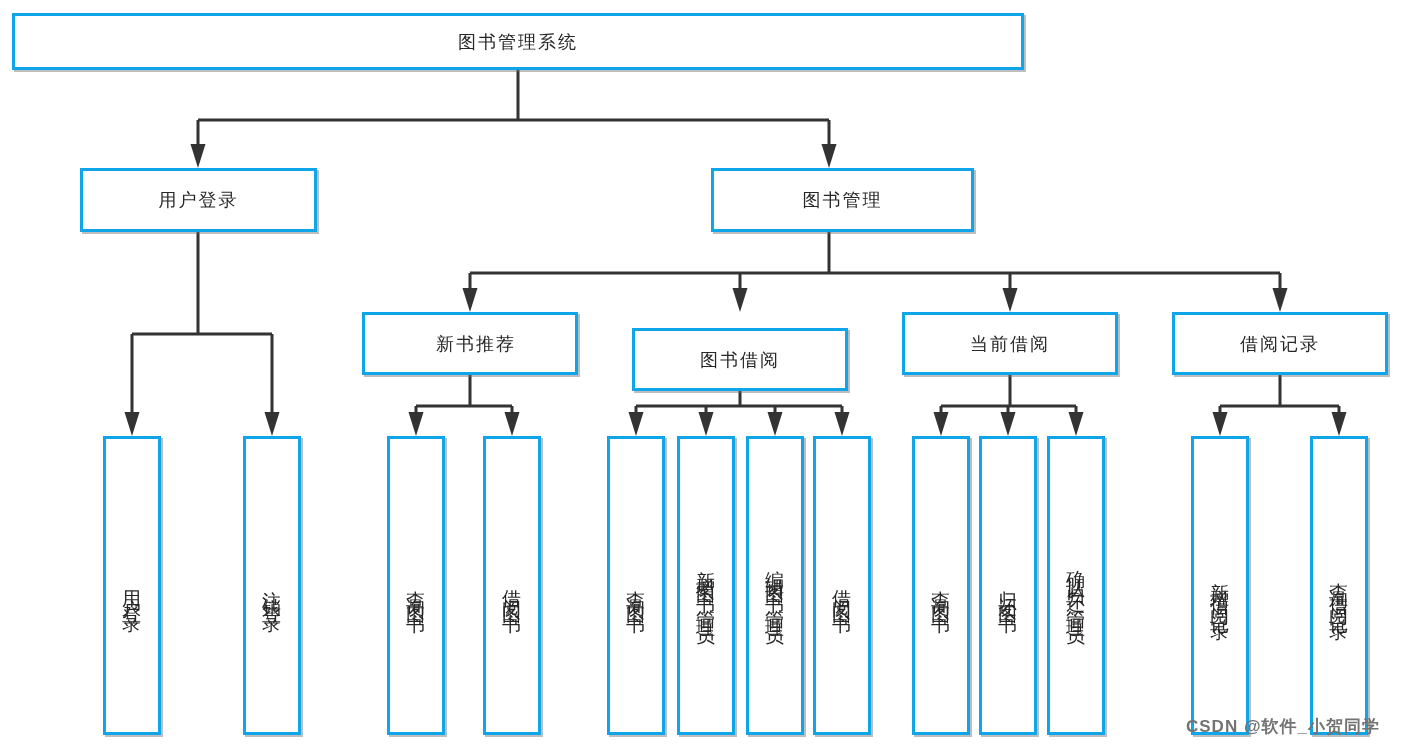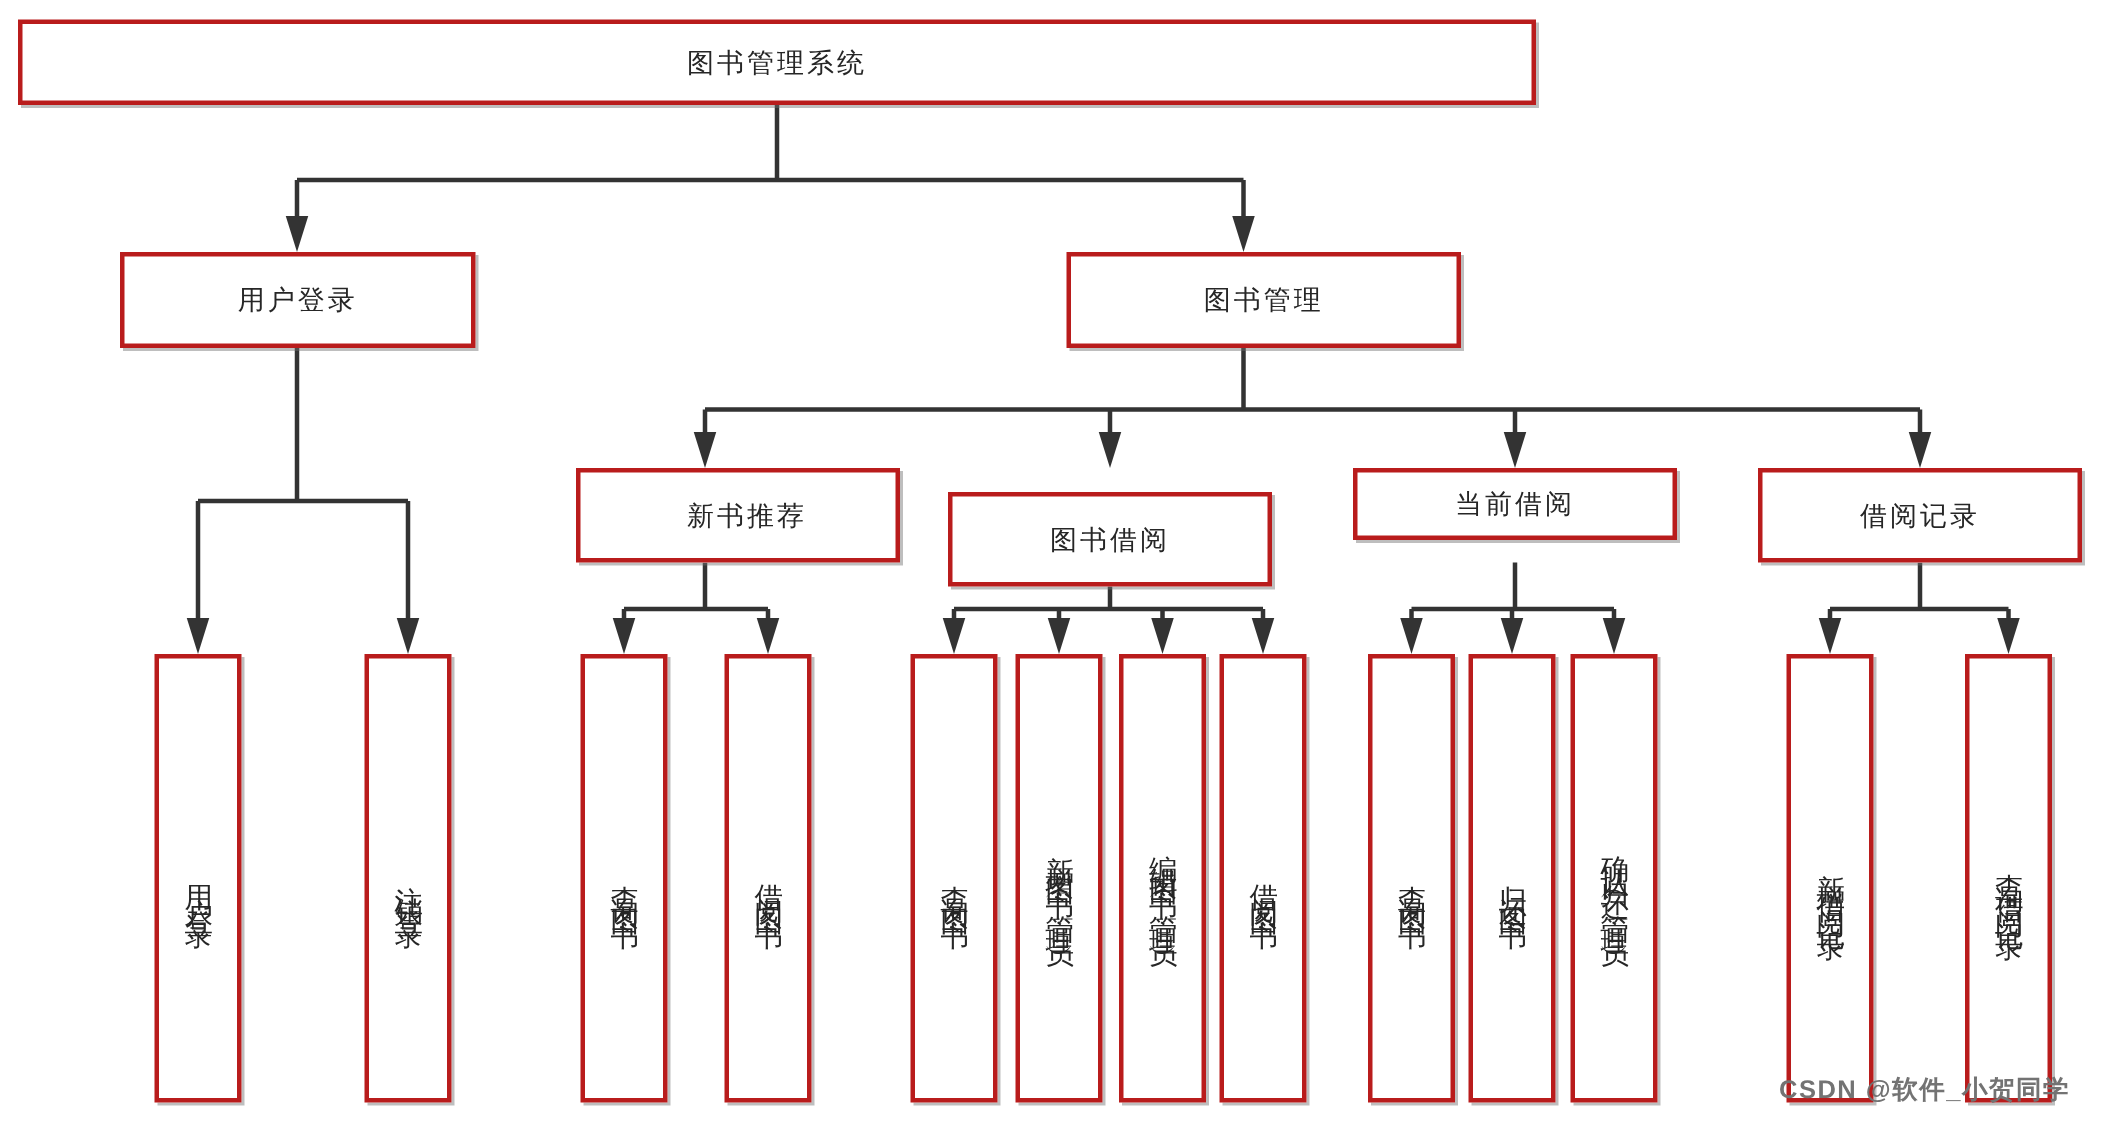--- a/index.html
+++ b/index.html
@@ -18,21 +18,21 @@
   #connectors {
     position: absolute;
     left: 0;
     top: 0;
     width: 1405px;
     height: 747px;
   }
   .node {
     position: absolute;
     box-sizing: border-box;
-    border: 3px solid #b91c1c;
+    border: 3px solid #0ea5e9;
     background: #ffffff;
     box-shadow: 2px 2px 0 rgba(110,110,110,0.45);
     display: flex;
     align-items: center;
     justify-content: center;
     color: #262626;
     font-size: 18px;
     letter-spacing: 2px;
     text-align: center;
     white-space: nowrap;
@@ -103,23 +103,23 @@
       <polygon points="1212.5,412 1227.5,412 1220,436"></polygon>
       <polygon points="1331.5,412 1346.5,412 1339,436"></polygon>
     </g>
   </svg>
 
   <div class="node" style="left:12px; top:13px; width:1012px; height:57px;">图书管理系统</div>
 
   <div class="node" style="left:80px; top:168px; width:237px; height:64px;">用户登录</div>
   <div class="node" style="left:711px; top:168px; width:263px; height:64px;">图书管理</div>
 
-  <div class="node" style="left:384px; top:312px; width:216px; height:63px;padding-left:12px;">新书推荐</div>
+  <div class="node" style="left:362px; top:312px; width:216px; height:63px;padding-left:12px;">新书推荐</div>
   <div class="node" style="left:632px; top:312px; width:216px; height:63px;margin-top:16px;">图书借阅</div>
-  <div class="node" style="left:902px; top:312px; width:216px; height:48px;">当前借阅</div>
+  <div class="node" style="left:902px; top:312px; width:216px; height:63px;">当前借阅</div>
   <div class="node" style="left:1172px; top:312px; width:216px; height:63px;">借阅记录</div>
 
   <div class="node vnode" style="left:103px; top:436px; width:58px; height:299px;">用户登录</div>
   <div class="node vnode" style="left:243px; top:436px; width:58px; height:299px;">注销登录</div>
 
   <div class="node vnode" style="left:387px; top:436px; width:58px; height:299px;">查询图书</div>
   <div class="node vnode" style="left:483px; top:436px; width:58px; height:299px;">借阅图书</div>
 
   <div class="node vnode" style="left:607px; top:436px; width:58px; height:299px;">查询图书</div>
   <div class="node vnode" style="left:677px; top:436px; width:58px; height:299px;">新增图书（管理员）</div>

